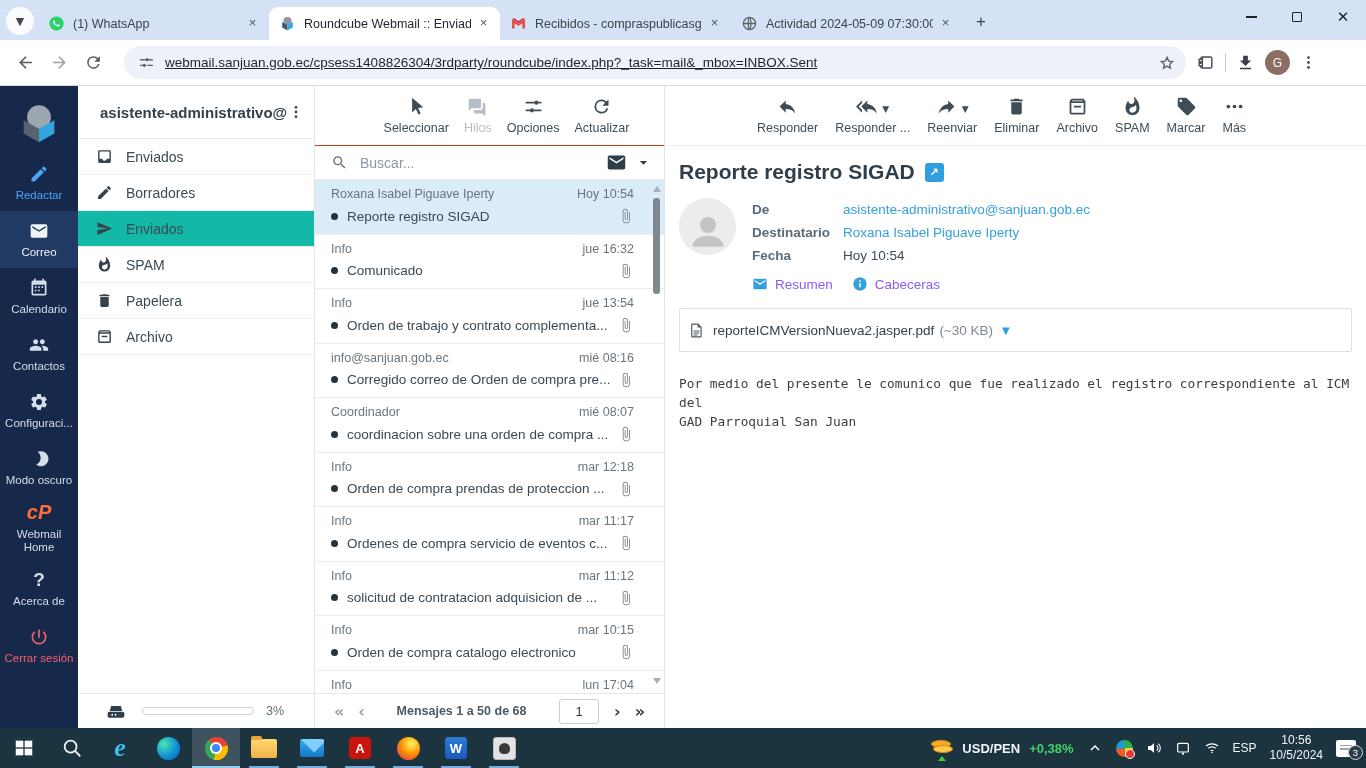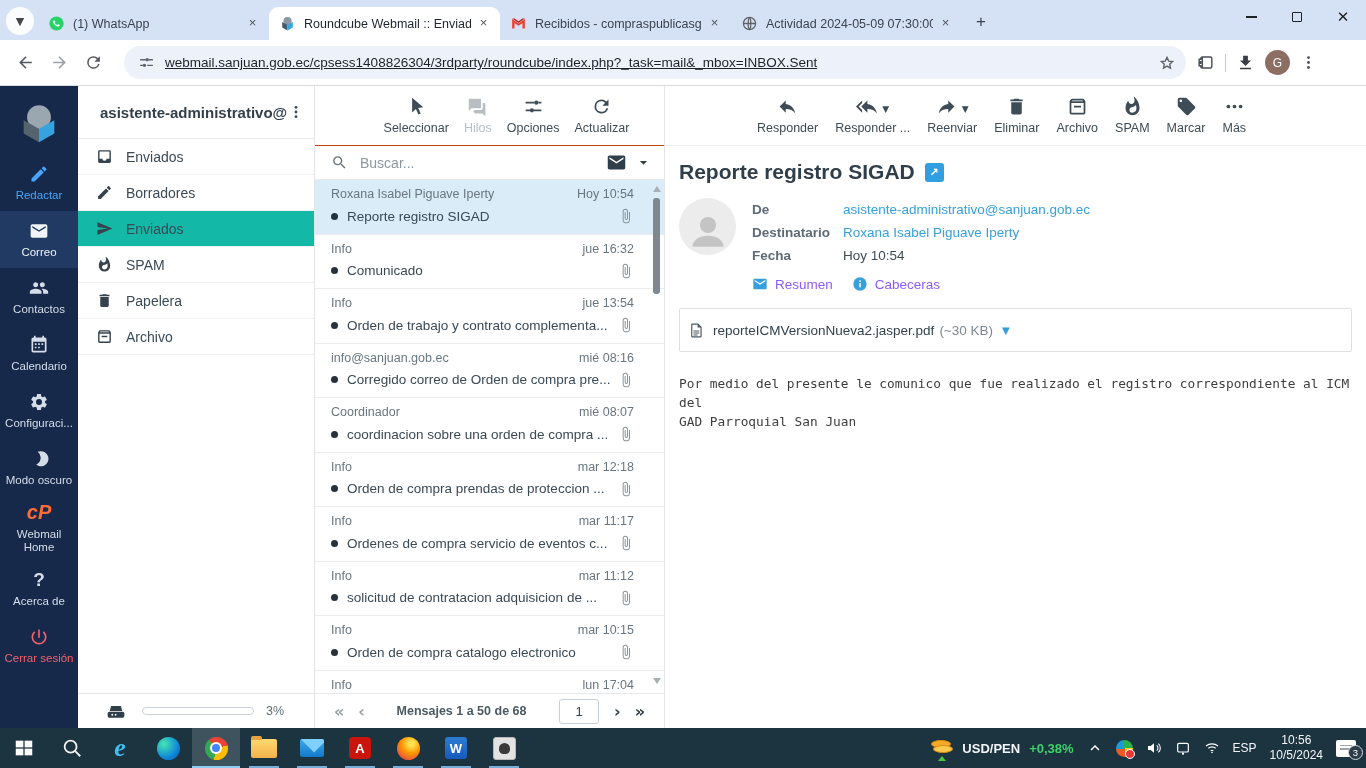--- a/index.html
+++ b/index.html
@@ -367,33 +367,33 @@
               <svg viewBox="0 0 24 24">
                 <path d="M20 4H4c-1.1 0-2 .9-2 2v12c0 1.1.9 2 2 2h16c1.1 0 2-.9 2-2V6c0-1.1-.9-2-2-2zm0 4-8 5-8-5V6l8 5 8-5v2z"></path>
               </svg>
             </span>
             <span class="sb-label">Correo</span>
           </div>
 
           <div class="sb-item">
             <span class="icon-slot">
               <svg viewBox="0 0 24 24">
+                <path d="M19 3h-1V1h-2v2H8V1H6v2H5c-1.11 0-2 .9-2 2v14c0 1.1.89 2 2 2h14c1.1 0 2-.9 2-2V5c0-1.1-.9-2-2-2zm0 16H5V8h14v11zM7 10v2h2v-2H7zm4 0v2h2v-2h-2zm4 0v2h2v-2h-2zM7 14v2h2v-2H7zm4 0v2h2v-2h-2z"></path>
+              </svg>
+            </span>
+            <span class="sb-label">Calendario</span>
+          </div>
+
+          <div class="sb-item">
+            <span class="icon-slot">
+              <svg viewBox="0 0 24 24">
                 <path d="M16 11c1.66 0 2.99-1.34 2.99-3S17.66 5 16 5s-3 1.34-3 3 1.34 3 3 3zm-8 0c1.66 0 2.99-1.34 2.99-3S9.66 5 8 5 5 6.34 5 8s1.34 3 3 3zm0 2c-2.33 0-7 1.17-7 3.5V19h14v-2.5c0-2.33-4.67-3.5-7-3.5zm8 0c-.29 0-.62.02-.97.05 1.16.84 1.97 1.97 1.97 3.45V19h6v-2.5c0-2.33-4.67-3.5-7-3.5z"></path>
               </svg>
             </span>
             <span class="sb-label">Contactos</span>
-          </div>
-
-          <div class="sb-item">
-            <span class="icon-slot">
-              <svg viewBox="0 0 24 24">
-                <path d="M19 3h-1V1h-2v2H8V1H6v2H5c-1.11 0-2 .9-2 2v14c0 1.1.89 2 2 2h14c1.1 0 2-.9 2-2V5c0-1.1-.9-2-2-2zm0 16H5V8h14v11zM7 10v2h2v-2H7zm4 0v2h2v-2h-2zm4 0v2h2v-2h-2zM7 14v2h2v-2H7zm4 0v2h2v-2h-2z"></path>
-              </svg>
-            </span>
-            <span class="sb-label">Calendario</span>
           </div>
 
           <div class="sb-item">
             <span class="icon-slot">
               <svg viewBox="0 0 24 24">
                 <path d="M19.14 12.94c.04-.3.06-.61.06-.94s-.02-.64-.07-.94l2.03-1.58a.5.5 0 0 0 .12-.61l-1.92-3.32a.49.49 0 0 0-.59-.22l-2.39.96c-.5-.38-1.03-.7-1.62-.94l-.36-2.54a.48.48 0 0 0-.48-.41h-3.84c-.24 0-.43.17-.47.41l-.36 2.54c-.59.24-1.13.57-1.62.94l-2.39-.96a.49.49 0 0 0-.59.22L2.74 8.87c-.12.21-.08.47.12.61l2.03 1.58c-.05.3-.09.63-.09.94s.02.64.07.94l-2.03 1.58a.5.5 0 0 0-.12.61l1.92 3.32c.12.22.37.29.59.22l2.39-.96c.5.38 1.03.7 1.62.94l.36 2.54c.05.24.24.41.48.41h3.84c.24 0 .44-.17.47-.41l.36-2.54c.59-.24 1.13-.56 1.62-.94l2.39.96c.22.08.47 0 .59-.22l1.92-3.32a.5.5 0 0 0-.12-.61l-2.01-1.58zM12 15.6a3.6 3.6 0 1 1 0-7.2 3.6 3.6 0 0 1 0 7.2z"></path>
               </svg>
             </span>
             <span class="sb-label">Configuraci...</span>
           </div>

